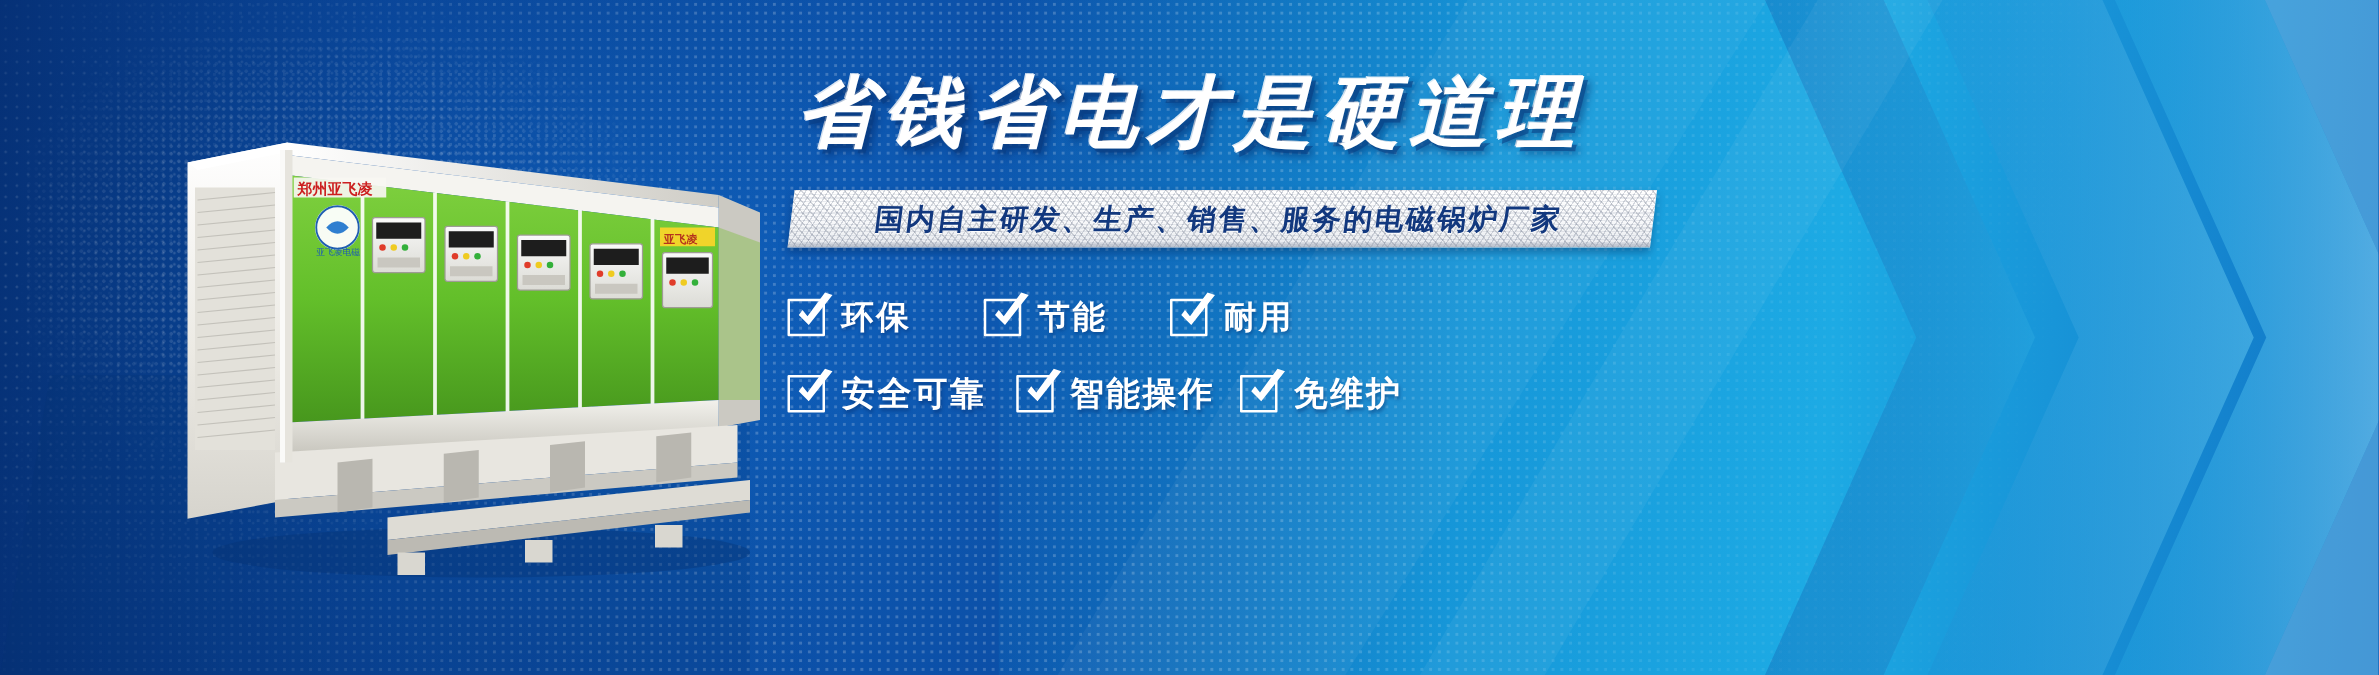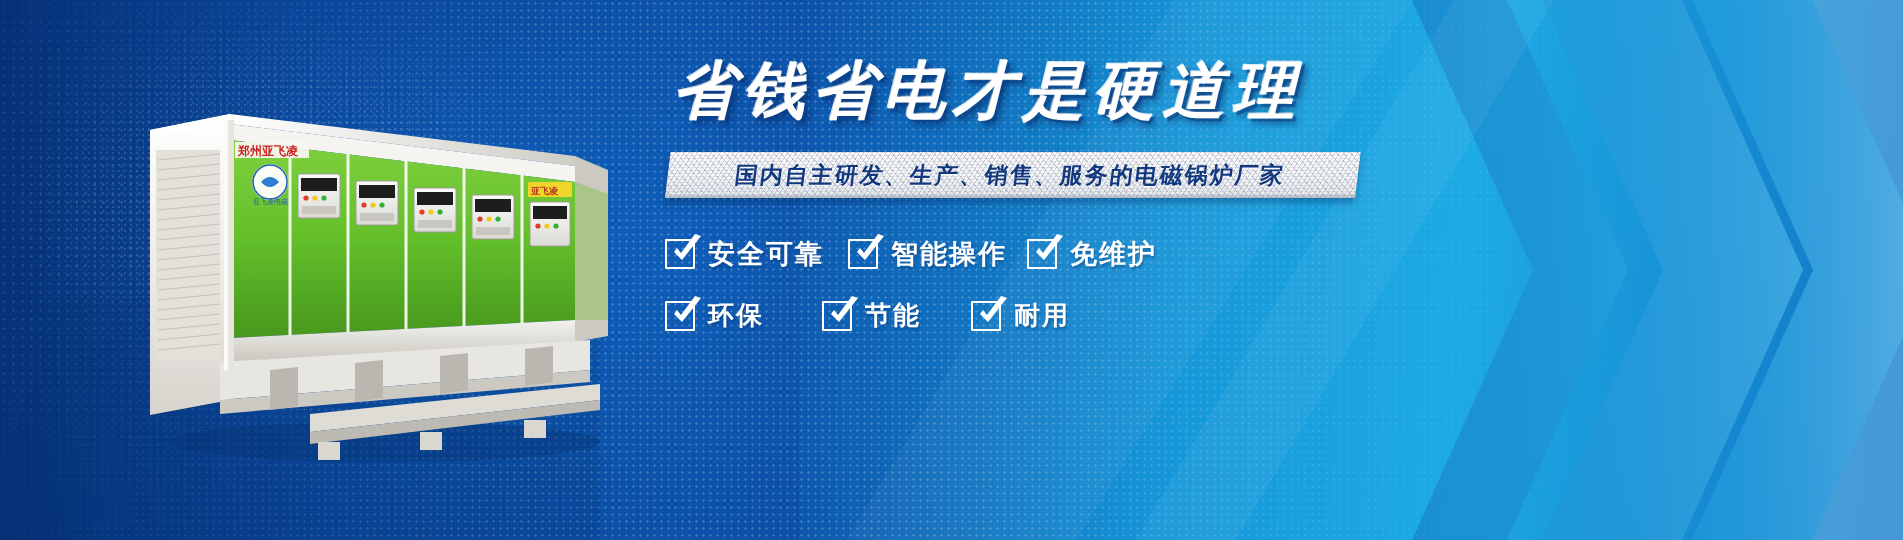--- a/index.html
+++ b/index.html
@@ -54,21 +54,21 @@
   
   .chevrons{position:absolute;top:0;right:0;width:620px;height:100%;}
 
   
   .streaks{position:absolute;inset:0;pointer-events:none;}
 
   
   .product{position:absolute;left:120px;top:70px;width:520px;height:400px;}
 
   
-  .content{position:absolute;left:665px;top:60px;width:760px;height:420px;}
+  .content{position:absolute;left:630px;top:60px;width:760px;height:420px;}
 
   .headline{
     font-size:62px;font-weight:bold;font-style:italic;color:#ffffff;
     letter-spacing:8px;line-height:1;white-space:nowrap;
     text-shadow:
        3px 3px 0 rgba(10,60,130,.55),
        5px 5px 7px rgba(4,35,92,.55),
       -1px -1px 0 rgba(255,255,255,.85);
     margin:0 0 0 8px;
   }
@@ -305,20 +305,54 @@
 
     <div class="headline">省钱省电才是硬道理</div>
 
     <div class="ribbon-wrap">
       <div class="ribbon"></div>
       <div class="ribbon-text">国内自主研发、生产、销售、服务的电磁锅炉厂家</div>
     </div>
 
     <div class="features">
 
+      <div class="frow r1">
+
+        <div class="feat">
+          <span class="chk">
+            <span class="box"></span>
+            <svg class="tick" viewBox="0 0 36 36">
+              <path d="M6,19 L14,27 L33,3 L27,1 L13,20 L9,15 Z" fill="#ffffff"></path>
+            </svg>
+          </span>
+          <span class="flabel">环保</span>
+        </div>
+
+        <div class="feat">
+          <span class="chk">
+            <span class="box"></span>
+            <svg class="tick" viewBox="0 0 36 36">
+              <path d="M6,19 L14,27 L33,3 L27,1 L13,20 L9,15 Z" fill="#ffffff"></path>
+            </svg>
+          </span>
+          <span class="flabel">节能</span>
+        </div>
+
+        <div class="feat">
+          <span class="chk">
+            <span class="box"></span>
+            <svg class="tick" viewBox="0 0 36 36">
+              <path d="M6,19 L14,27 L33,3 L27,1 L13,20 L9,15 Z" fill="#ffffff"></path>
+            </svg>
+          </span>
+          <span class="flabel">耐用</span>
+        </div>
+
+      </div>
+
       <div class="frow r2">
 
         <div class="feat">
           <span class="chk">
             <span class="box"></span>
             <svg class="tick" viewBox="0 0 36 36">
               <path d="M6,19 L14,27 L33,3 L27,1 L13,20 L9,15 Z" fill="#ffffff"></path>
             </svg>
           </span>
           <span class="flabel">安全可靠</span>
@@ -335,53 +369,19 @@
         </div>
 
         <div class="feat">
           <span class="chk">
             <span class="box"></span>
             <svg class="tick" viewBox="0 0 36 36">
               <path d="M6,19 L14,27 L33,3 L27,1 L13,20 L9,15 Z" fill="#ffffff"></path>
             </svg>
           </span>
           <span class="flabel">免维护</span>
-        </div>
-
-      </div>
-
-      <div class="frow r1">
-
-        <div class="feat">
-          <span class="chk">
-            <span class="box"></span>
-            <svg class="tick" viewBox="0 0 36 36">
-              <path d="M6,19 L14,27 L33,3 L27,1 L13,20 L9,15 Z" fill="#ffffff"></path>
-            </svg>
-          </span>
-          <span class="flabel">环保</span>
-        </div>
-
-        <div class="feat">
-          <span class="chk">
-            <span class="box"></span>
-            <svg class="tick" viewBox="0 0 36 36">
-              <path d="M6,19 L14,27 L33,3 L27,1 L13,20 L9,15 Z" fill="#ffffff"></path>
-            </svg>
-          </span>
-          <span class="flabel">节能</span>
-        </div>
-
-        <div class="feat">
-          <span class="chk">
-            <span class="box"></span>
-            <svg class="tick" viewBox="0 0 36 36">
-              <path d="M6,19 L14,27 L33,3 L27,1 L13,20 L9,15 Z" fill="#ffffff"></path>
-            </svg>
-          </span>
-          <span class="flabel">耐用</span>
         </div>
 
       </div>
 
     </div>
   </div>
 </div>
 
 </body></html>

